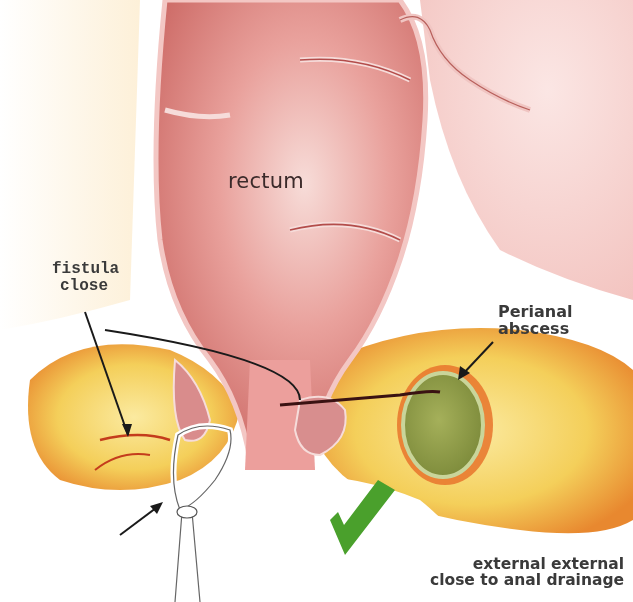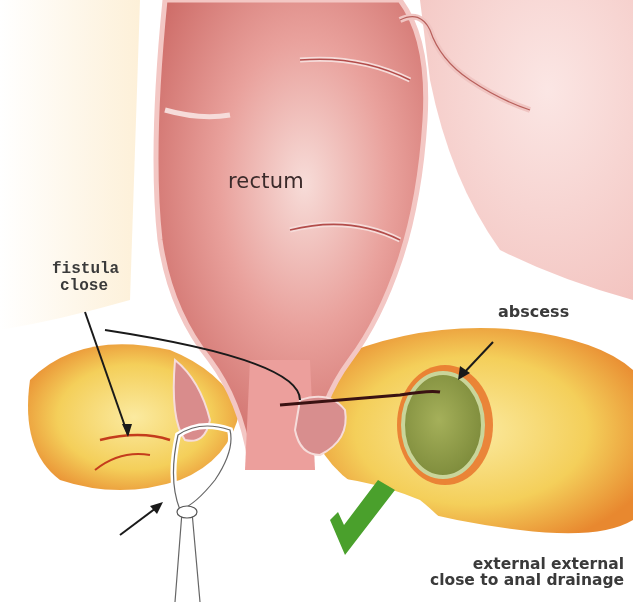--- a/index.html
+++ b/index.html
@@ -93,20 +93,21 @@
   </svg>
 
   <div class="label lbl-rectum">rectum</div>
 
   <div class="label lbl-fistula">
     <div>fistula</div>
     <div>close</div>
   </div>
 
   <div class="label lbl-abscess">
+    <div>Perianal</div>
     <div>abscess</div>
   </div>
 
   <div class="label lbl-drain">
     <div>external external</div>
     <div>close to anal drainage</div>
   </div>
 
 </div>
 

